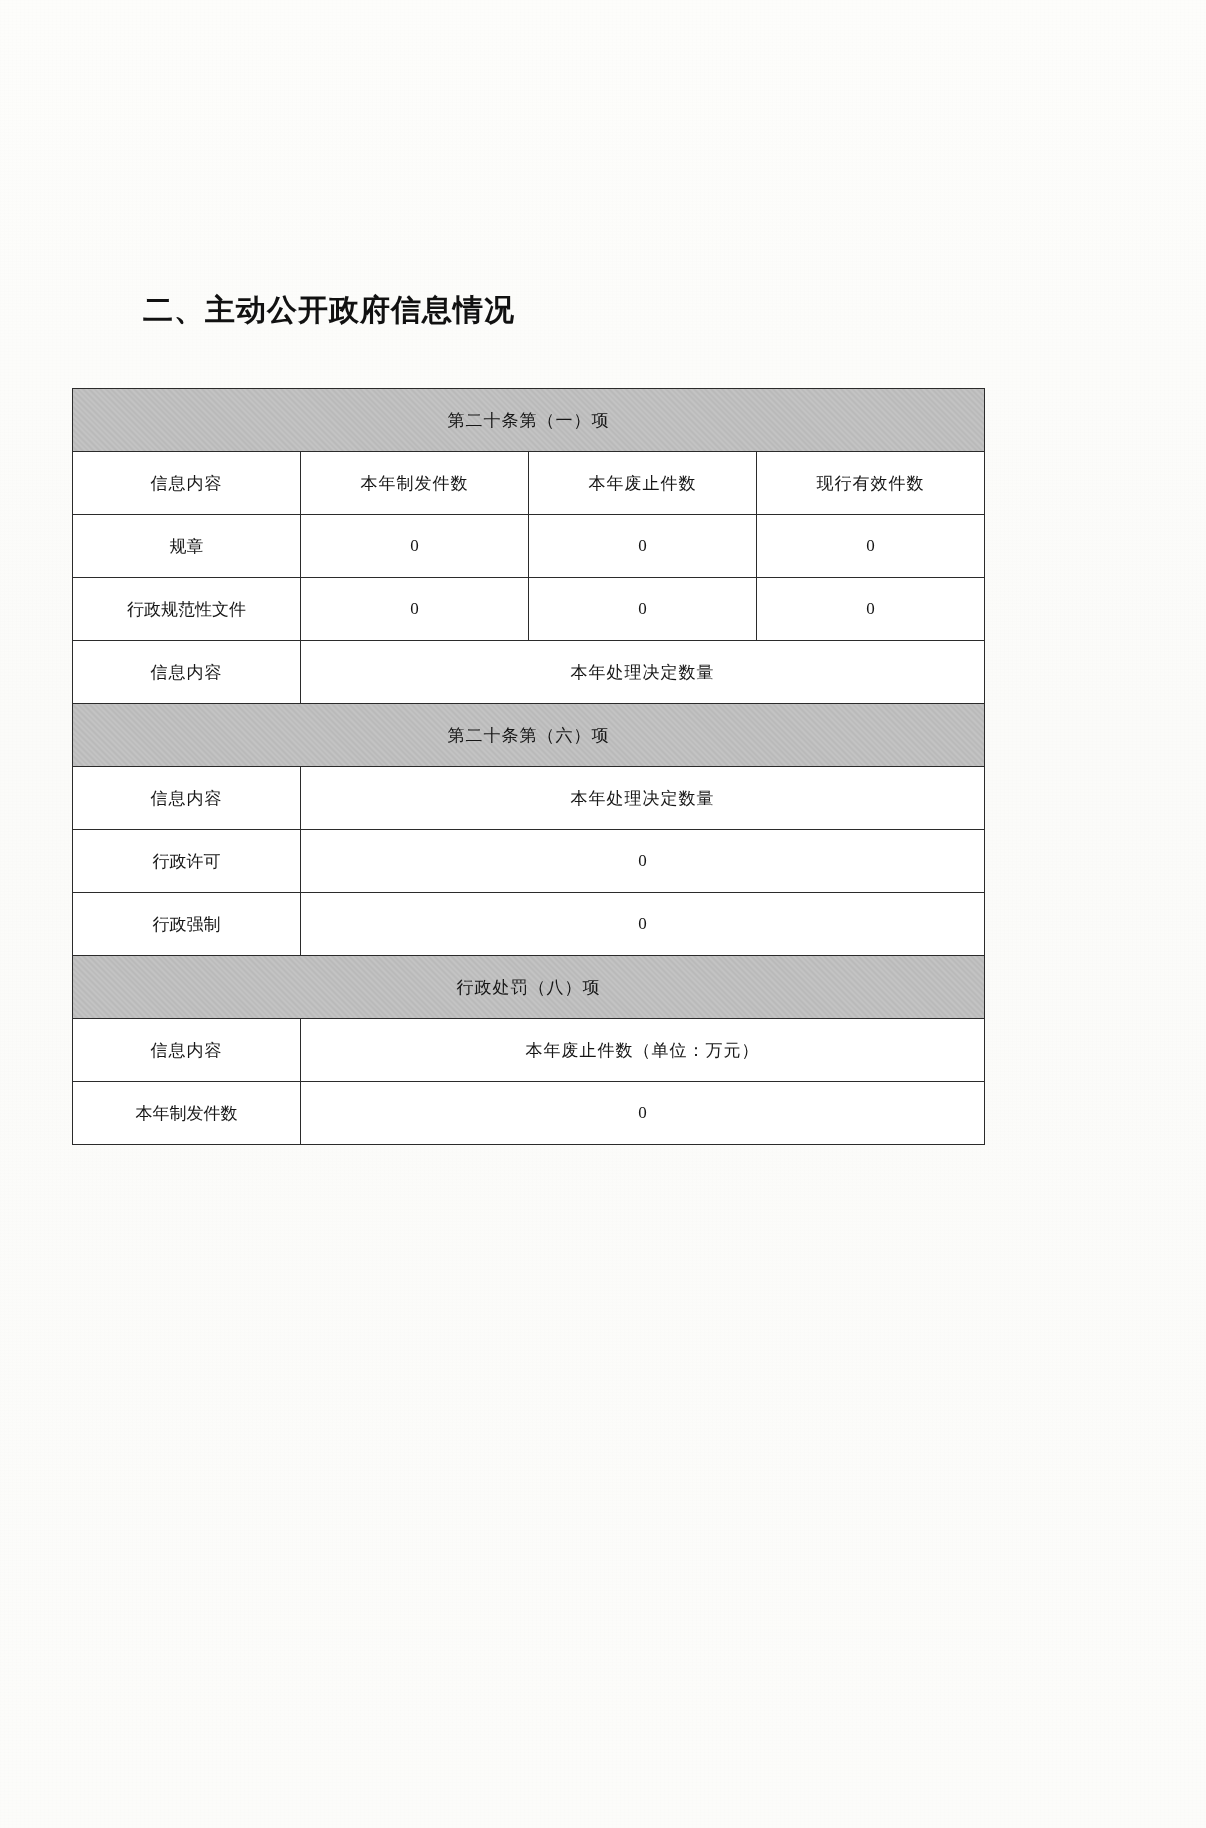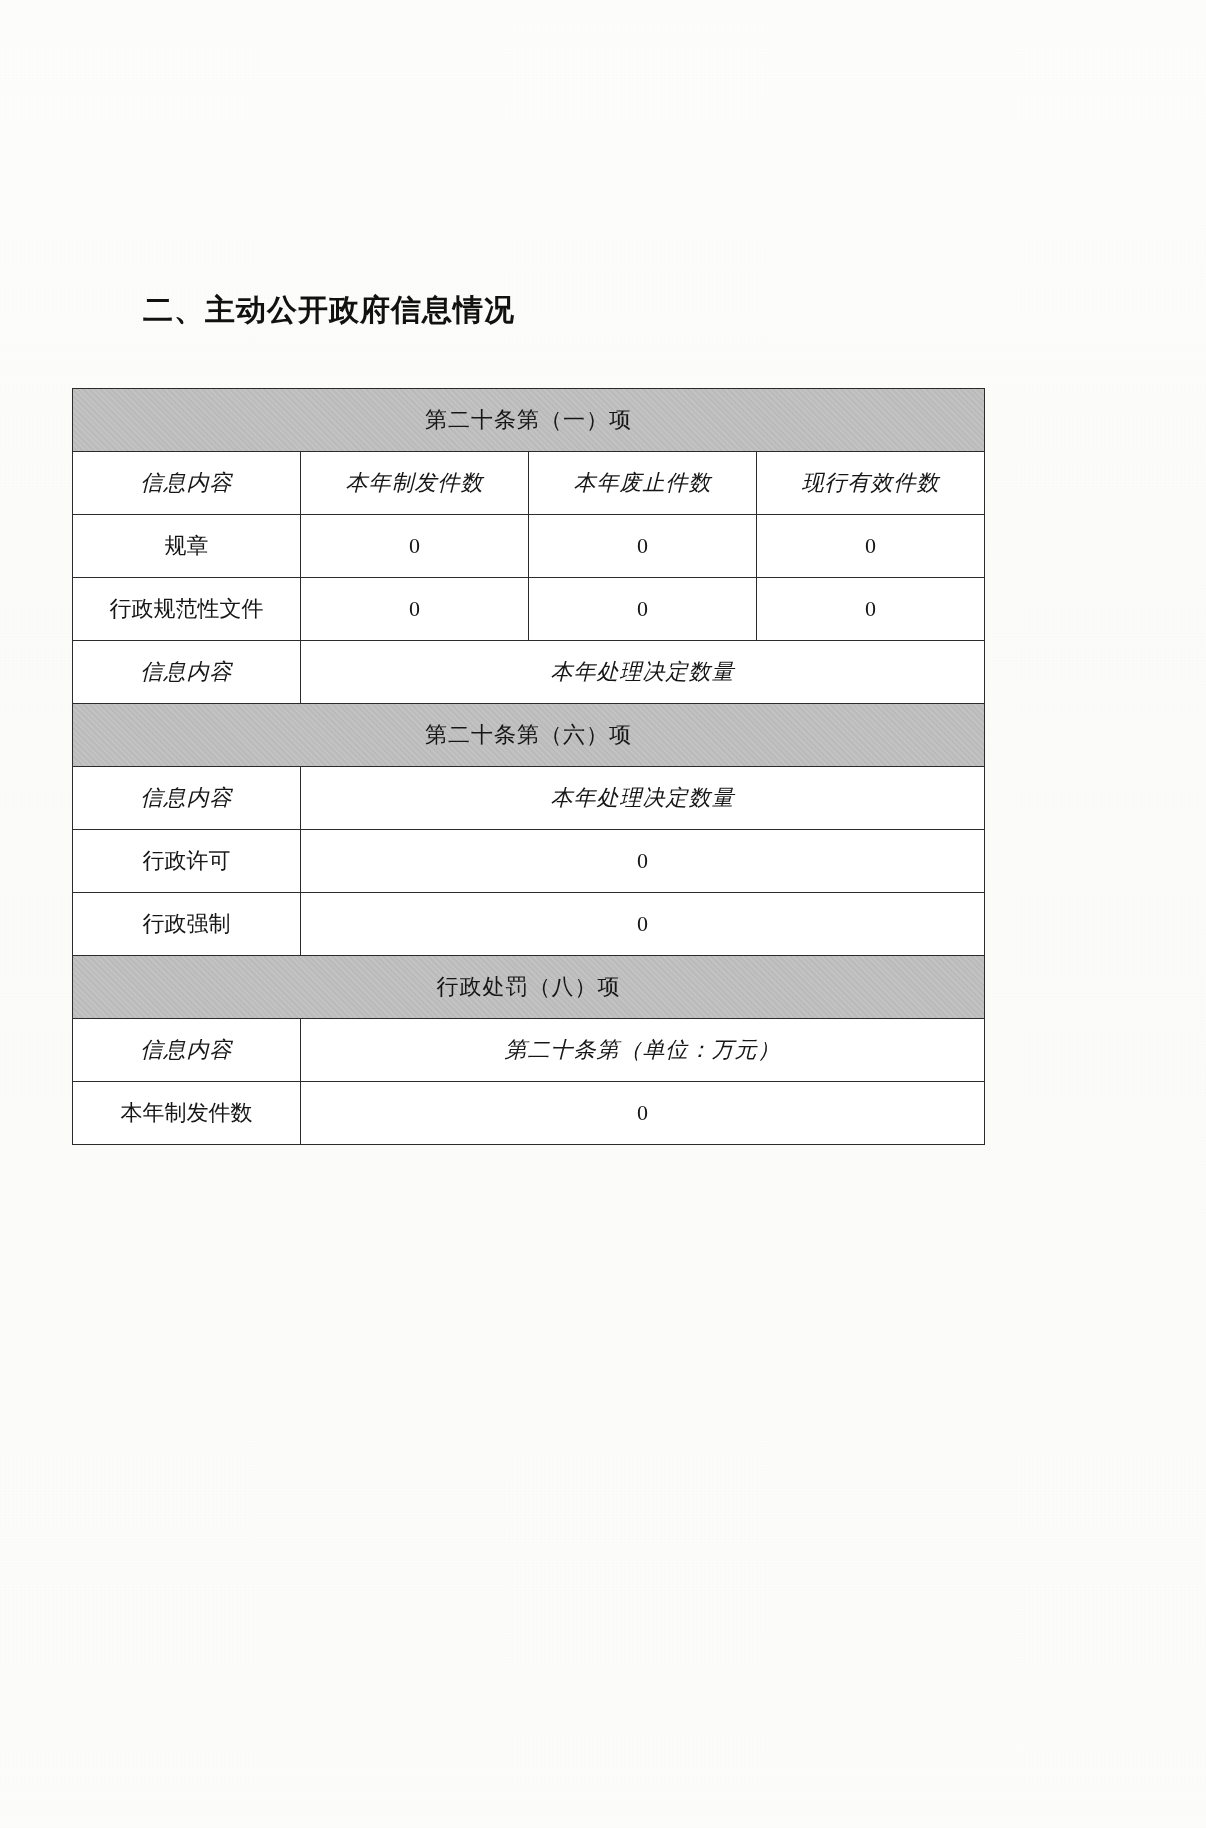--- a/index.html
+++ b/index.html
@@ -64,21 +64,21 @@
 
   table.report {
     width: 912px;
     border-collapse: collapse;
     table-layout: fixed;
     background: #ffffff;
   }
 
   table.report td {
     border: 1px solid #2b2b2b;
-    font-size: 22px;
+    font-size: 17px;
     color: #161616;
     padding: 0;
     height: 62px;
     vertical-align: middle;
   }
 
   
   td.banner {
     background-color: #bdbdbd;
     background-image:
@@ -90,21 +90,20 @@
   }
 
   td.left {
     text-align: center;
     padding-left: 14px;
   }
 
   td.header-cell {
     text-align: center;
     letter-spacing: 1px;
-    font-style: italic;
   }
 
   td.num {
     text-align: center;
     font-size: 17px;
   }
 
   td.num-big {
     text-align: center;
     font-size: 21px;
@@ -176,21 +175,21 @@
         <tr>
           <td class="left">行政强制</td>
           <td class="num" colspan="3">0</td>
         </tr>
 
         <tr>
           <td class="banner" colspan="4">行政处罚（八）项</td>
         </tr>
         <tr>
           <td class="header-cell">信息内容</td>
-          <td class="header-cell" colspan="3">第二十条第（单位：万元）</td>
+          <td class="header-cell" colspan="3">本年废止件数（单位：万元）</td>
         </tr>
         <tr>
           <td class="left">本年制发件数</td>
           <td class="num-big" colspan="3">0</td>
         </tr>
 
       </tbody>
     </table>
   </div>
 

